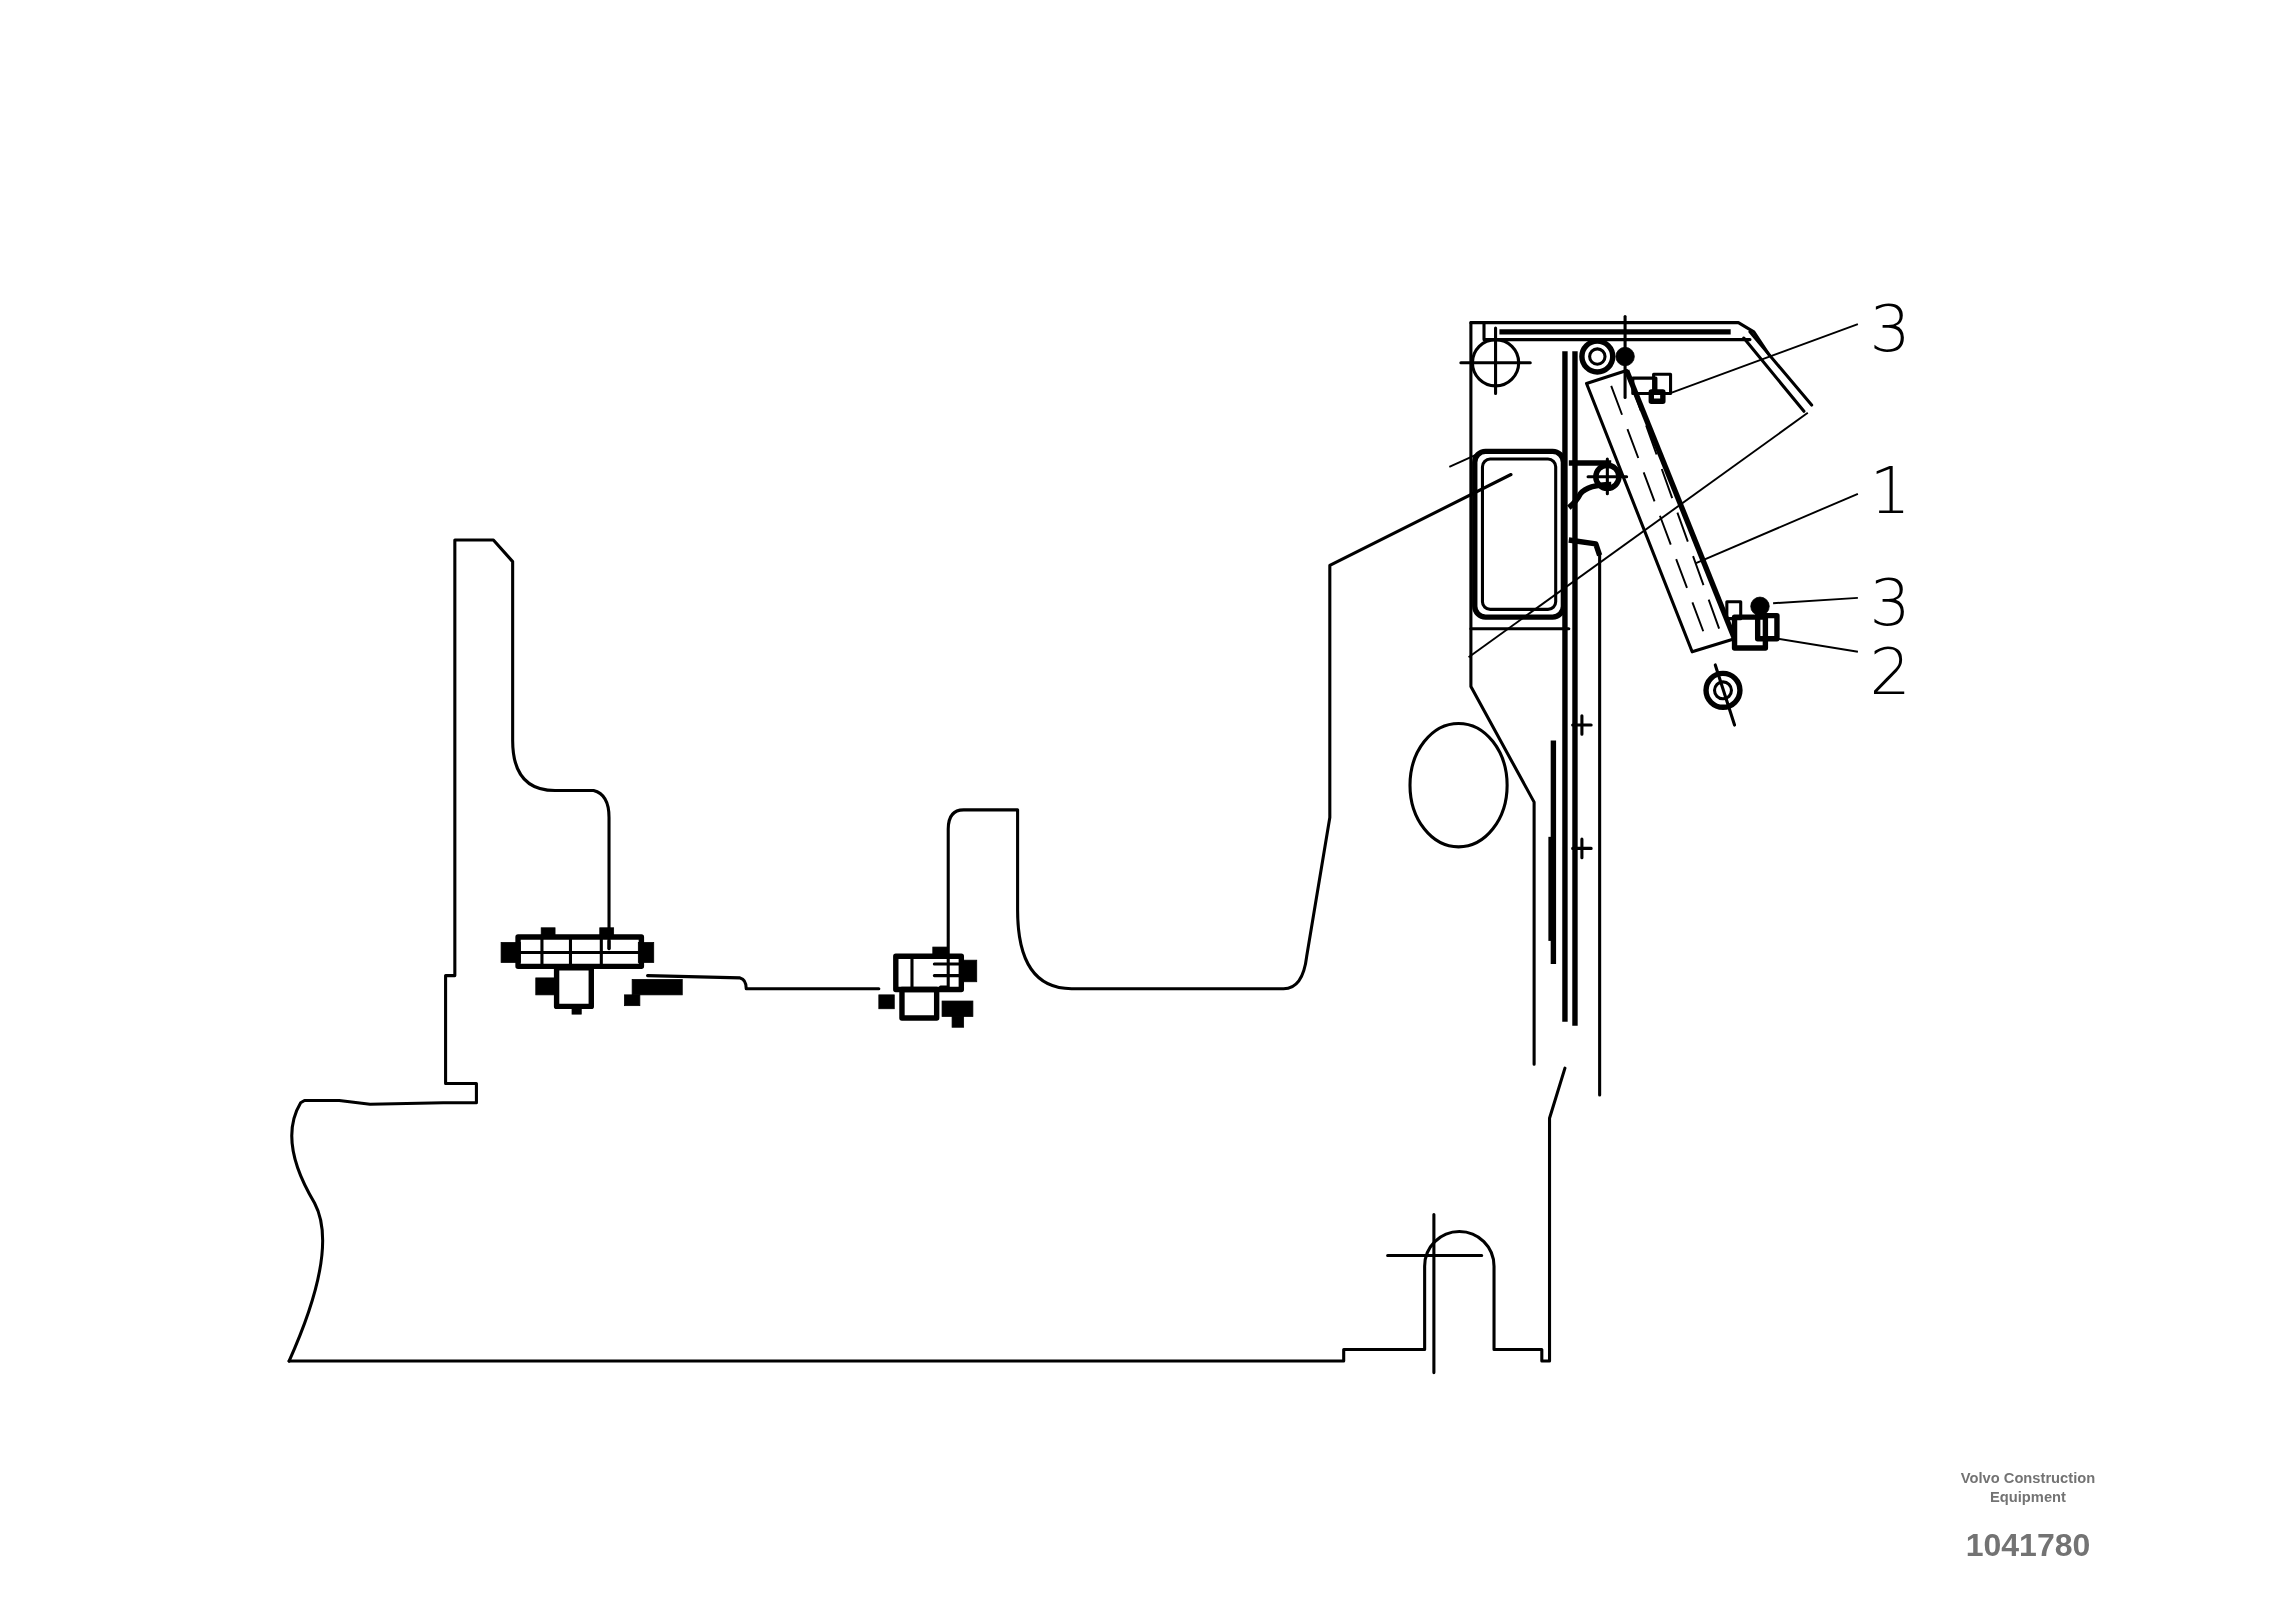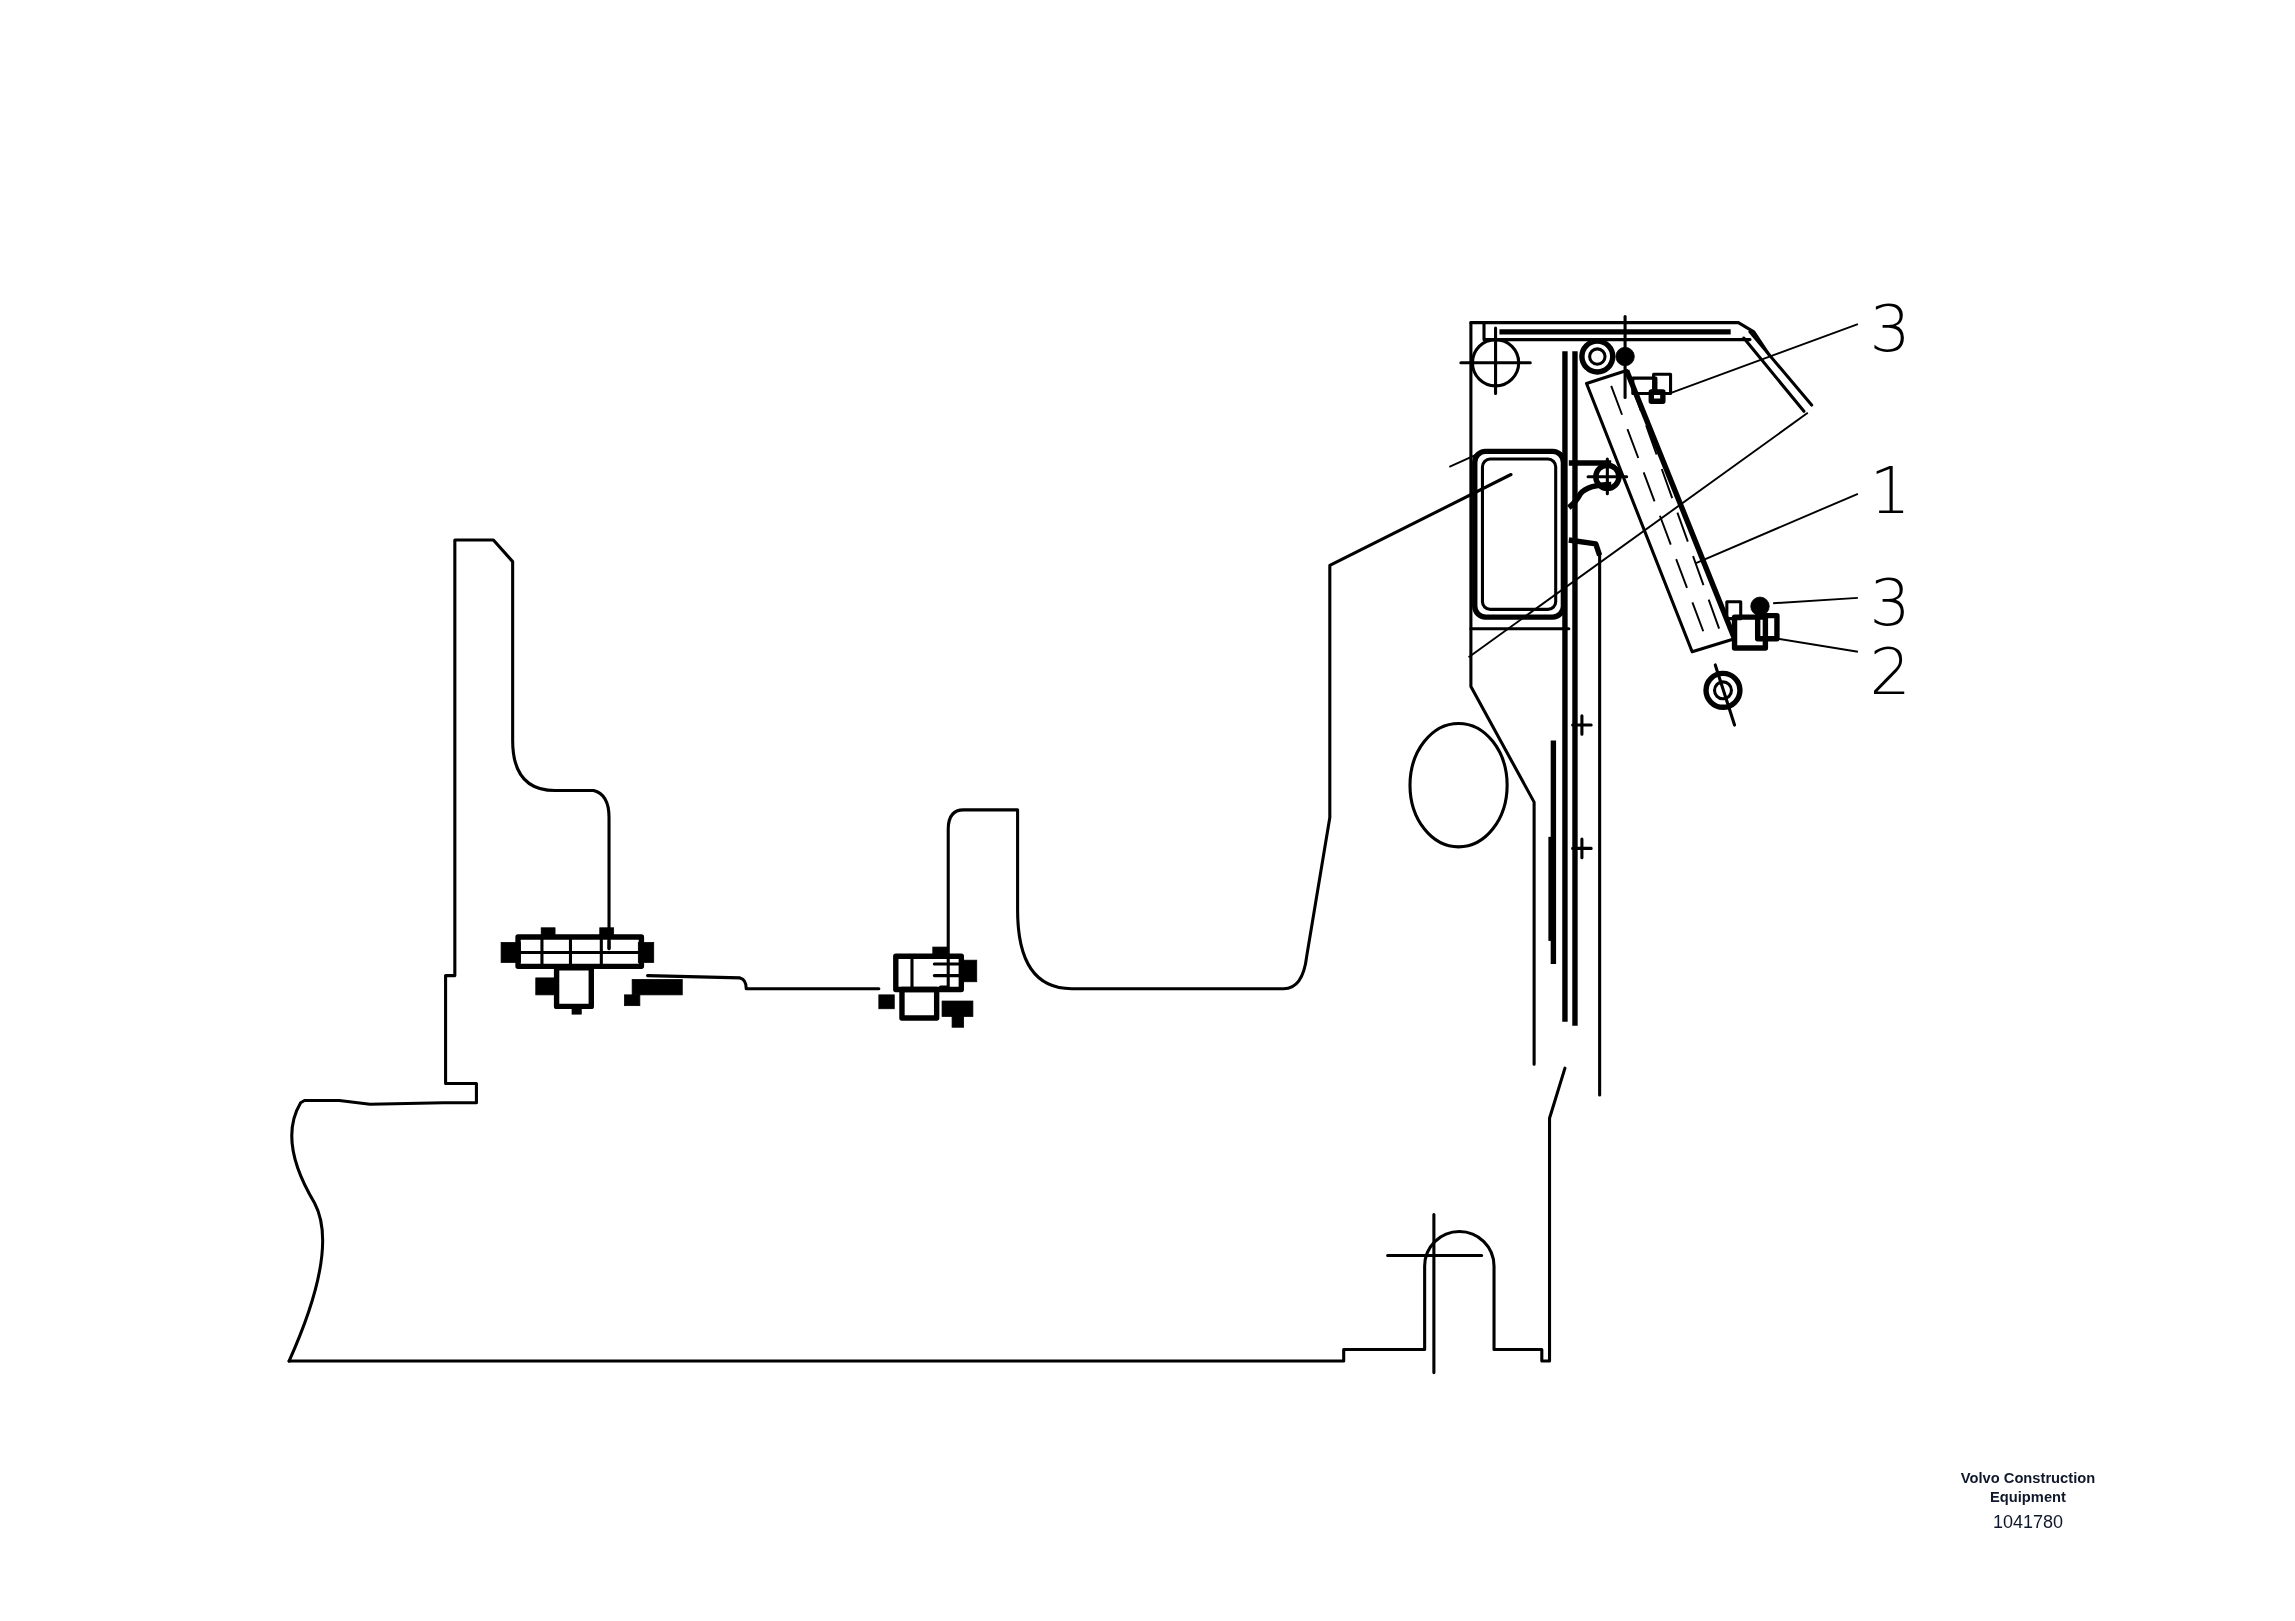--- a/index.html
+++ b/index.html
@@ -3,23 +3,23 @@
 <meta charset="utf-8">
 <style>
   html, body { margin: 0; padding: 0; background: #ffffff; }
   body { width: 2295px; height: 1622px; position: relative; overflow: hidden; }
   #diagram { position: absolute; left: 0; top: 0; width: 2295px; height: 1622px; }
   .ln { fill: none; stroke: #000; stroke-width: 4; stroke-linejoin: round; stroke-linecap: round; }
   .thin { fill: none; stroke: #000; stroke-width: 2.5; }
   .thick { fill: none; stroke: #000; stroke-width: 7; stroke-linejoin: round; }
   .blk { fill: #000; stroke: #000; }
   .callout-num { font-family: "DejaVu Sans", sans-serif; font-size: 84px; fill: #000; font-weight: 300; }
-  .caption { position: absolute; text-align: center; font-family: "Liberation Sans", sans-serif; color: #0f172a; }
+  .caption { position: absolute; text-align: center; font-family: "Liberation Sans", sans-serif; color: #737373; }
   .caption .line1, .caption .line2 { font-size: 14.7px; font-weight: bold; line-height: 18.5px; display: block; }
-  .caption .partno { font-size: 18px; font-weight: normal; display: block; margin-top: 6px; }
+  .caption .partno { font-size: 32px; font-weight: bold; display: block; margin-top: 21px; }
 </style>
 </head>
 <body>
 
 <svg id="diagram" viewBox="0 0 2977 2103" xmlns="http://www.w3.org/2000/svg">
 
   <g>
     <path class="ln" d="M 375 1765 L 1743 1765 L 1743 1750 L 1848 1750 L 1848 1642
                         A 45 45 0 0 1 1938 1642 L 1938 1750 L 2000 1750 L 2000 1765 L 2010 1765
                         L 2010 1450 L 2030 1385"></path>

